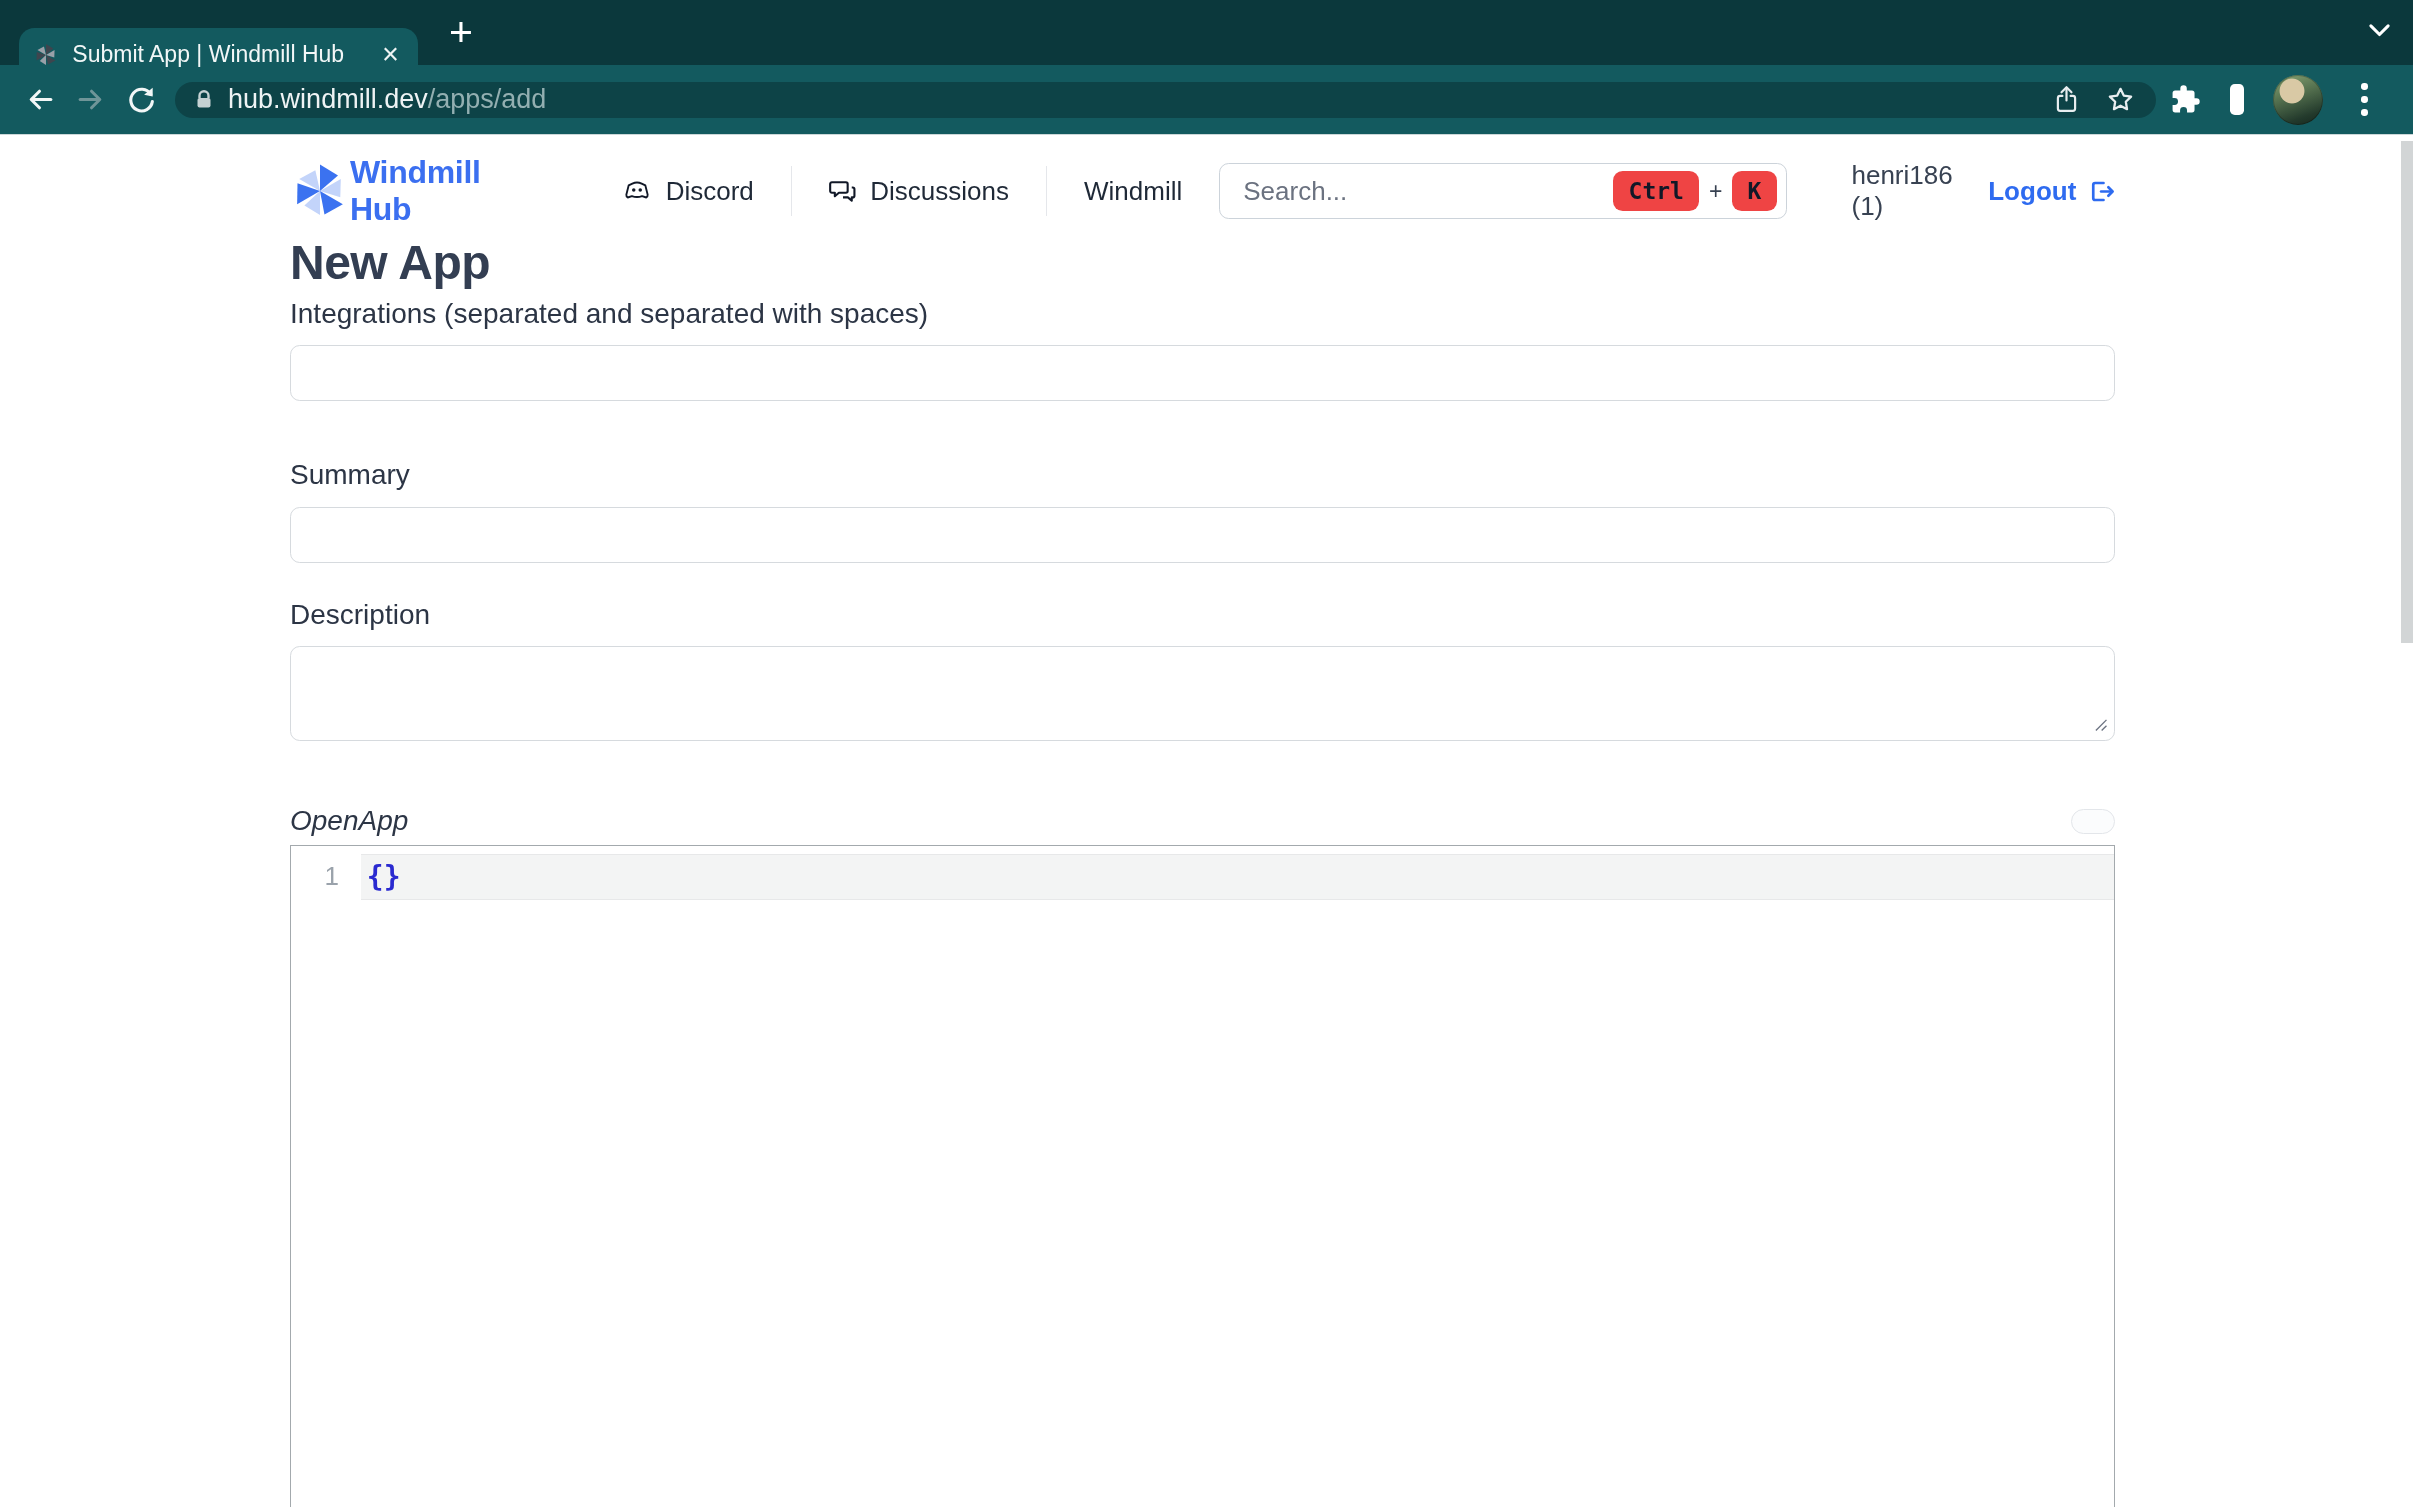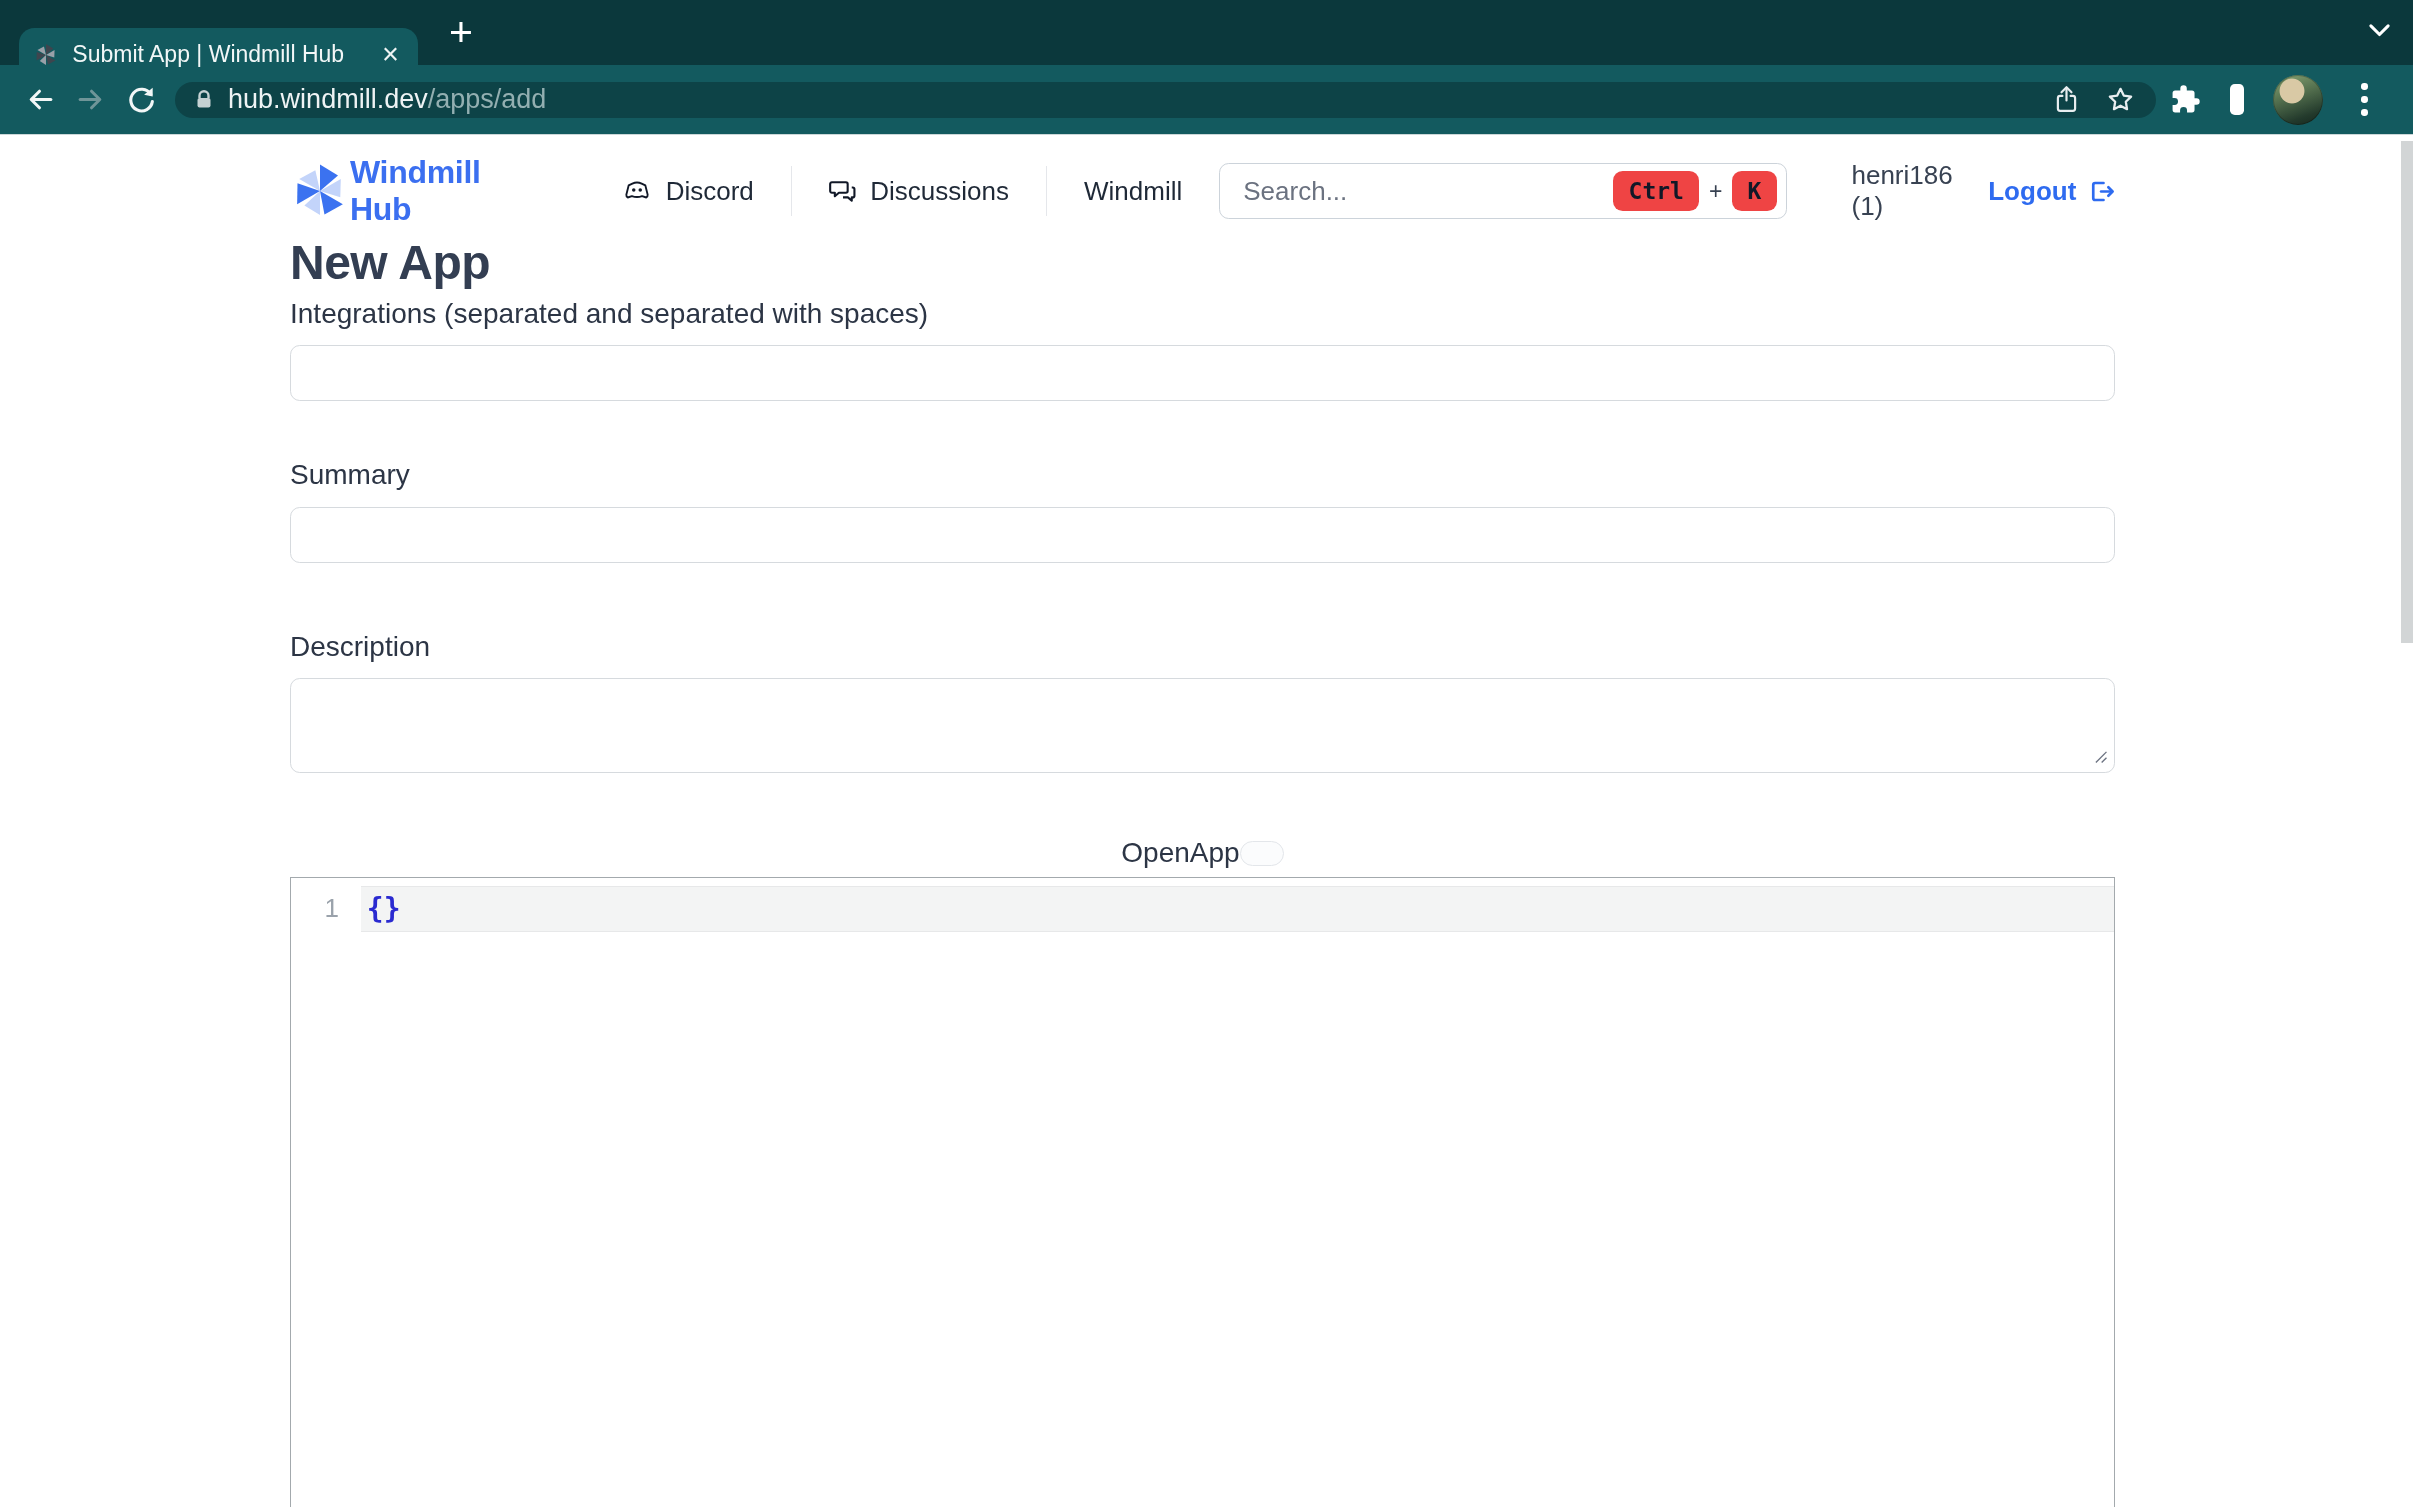--- a/index.html
+++ b/index.html
@@ -54,28 +54,28 @@
   .kbd-plus{margin:0 9.7px;font-size:23px;color:#374151;}
   .account{display:flex;align-items:center;gap:25px;}
   .username{font-size:26px;color:#384252;}
   .logout{display:flex;align-items:center;gap:9.7px;font-size:26px;font-weight:700;color:#2e6bf0;}
 
   h1.page-title{margin:15.4px 0 7.7px 0;font-size:48px;font-weight:800;color:#333e52;letter-spacing:-0.5px;}
   .field-label{font-size:28px;color:#2c3545;margin-bottom:15.4px;}
   .text-input{width:100%;height:56px;border:1.9px solid #d6dade;border-radius:9.7px;box-sizing:border-box;
               font-size:26px;color:#1f2937;padding:0 17.4px;outline:none;background:#fff;font-family:"Liberation Sans",sans-serif;}
   .gap-a{margin-top:58px;}
-  .gap-b{margin-top:68px;}
+  .gap-b{margin-top:36px;}
   .gap-c{margin-top:60px;}
   .ta-wrap{position:relative;}
   .textarea{width:100%;height:95px;border:1.9px solid #d6dade;border-radius:9.7px;box-sizing:border-box;resize:none;
             font-size:26px;color:#1f2937;padding:11.6px 17.4px;outline:none;font-family:"Liberation Sans",sans-serif;}
   .resize-grip{position:absolute;right:6.8px;bottom:8.7px;}
 
-  .editor-label-row{display:flex;align-items:center;justify-content:center;}
+  .editor-label-row{display:flex;align-items:center;justify-content:space-between;font-style:italic;}
   .toggle-pill{width:44px;height:25px;border:1.9px solid #e3e6ea;border-radius:12.6px;background:#fbfcfd;box-sizing:border-box;}
   .code-editor{position:relative;margin-top:7.7px;height:691px;border:1.9px solid #a3a9ad;background:#fff;box-sizing:border-box;}
   .gutter-num{position:absolute;left:0;top:15.4px;width:48px;text-align:right;font-size:26px;color:#9aa2ab;
               font-family:"Liberation Sans",sans-serif;}
   .active-line{position:absolute;left:70px;right:0;top:7.7px;height:44px;background:#f3f4f4;
                border-top:1px solid #e7e8e9;border-bottom:1px solid #e7e8e9;display:flex;align-items:center;}
   .code-text{font-family:"DejaVu Sans Mono",monospace;font-size:28px;font-weight:700;color:#2a2ad0;padding-left:5.8px;}
 </style>
 </head>
 <body>

